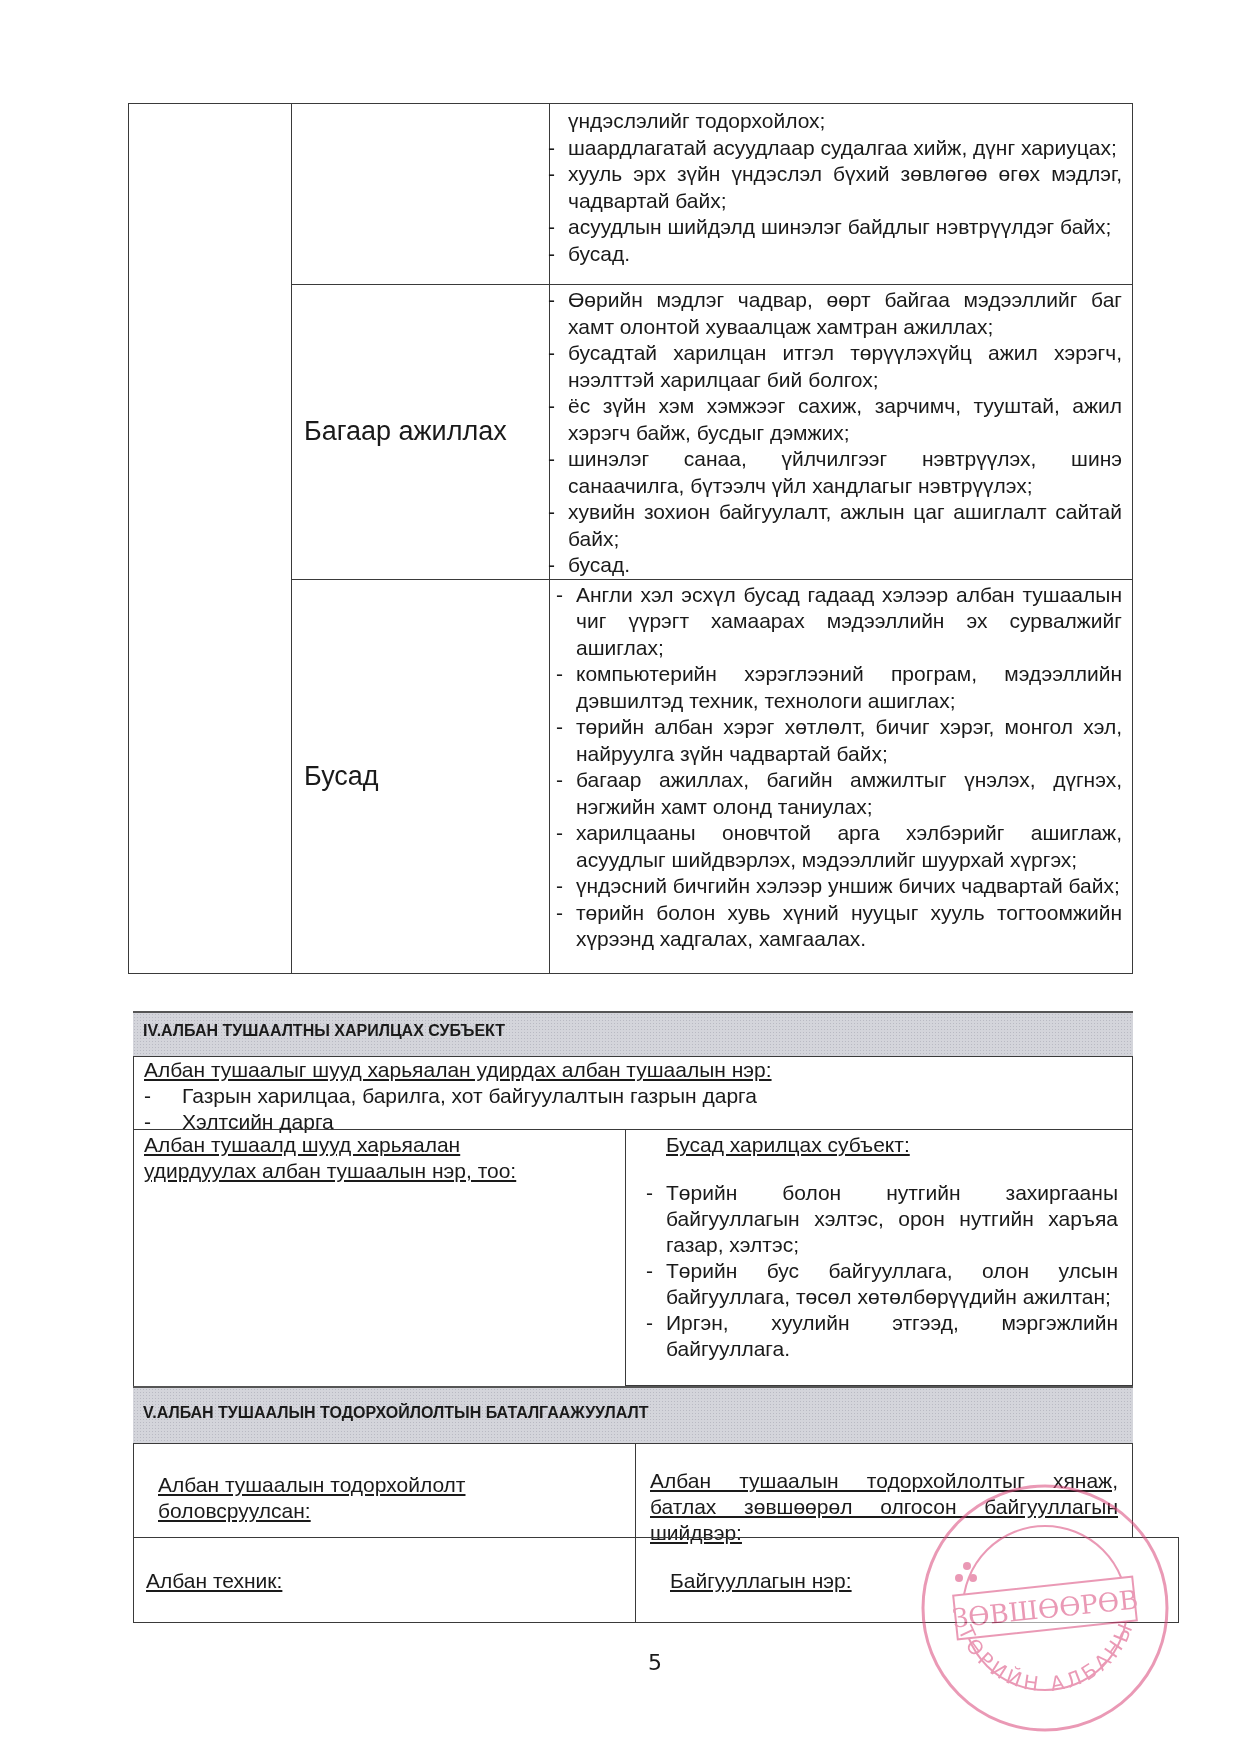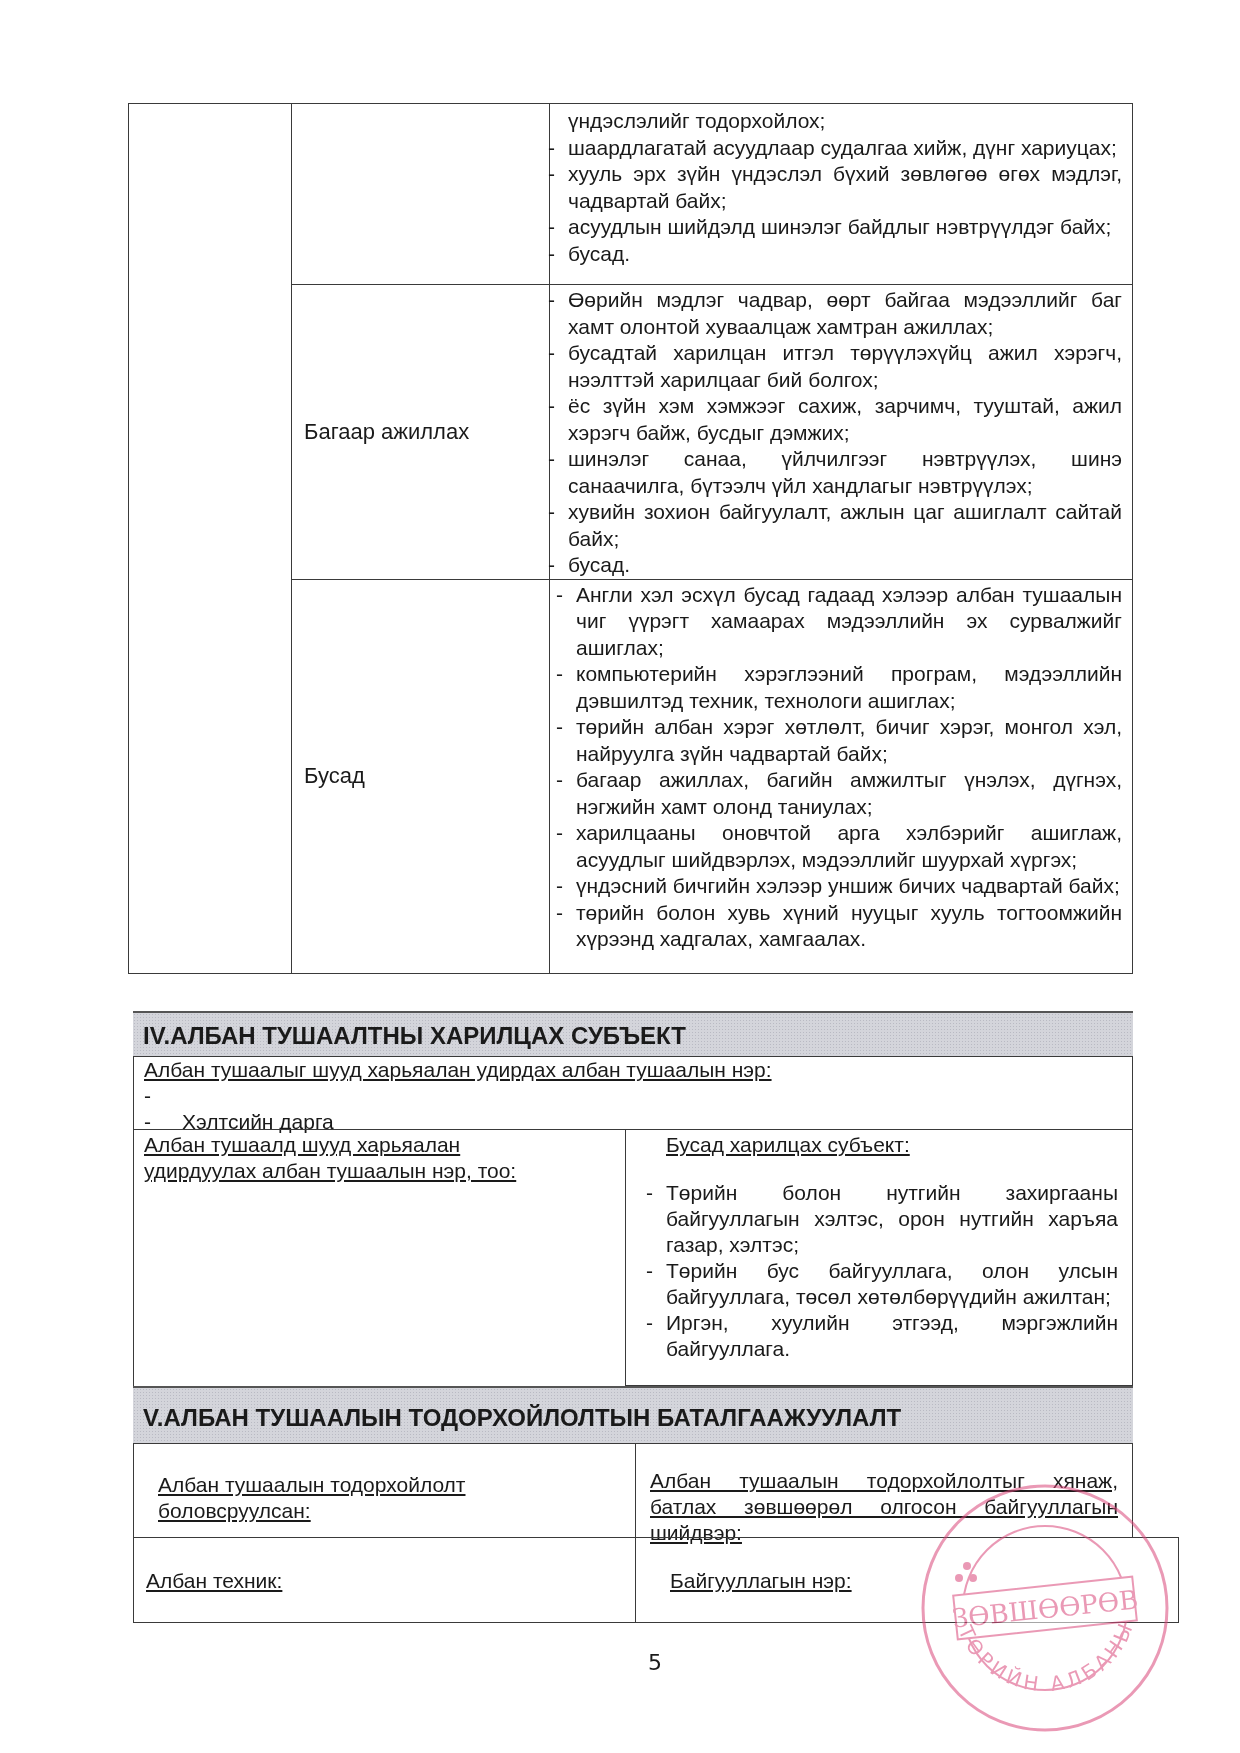--- a/index.html
+++ b/index.html
@@ -4,34 +4,34 @@
   <style>
     html, body { margin: 0; padding: 0; background: #ffffff; }
     body { width: 1240px; height: 1753px; position: relative; overflow: hidden;
       font-family: "Liberation Sans", sans-serif; color: #1a1a1a; }
     .page { position: absolute; left: 0; top: 0; width: 1240px; height: 1753px; }
 
     
     .tbl-top { position: absolute; left: 128px; top: 103px; width: 1005px; border-collapse: collapse; }
     .tbl-top td { border: 1.5px solid #3a3a3a; vertical-align: top; padding: 0; }
     .tbl-top .c1 { width: 162px; }
-    .tbl-top .c2 { width: 245px; vertical-align: middle; font-size: 22px; padding-left: 12px; }
+    .tbl-top .c2 { width: 245px; vertical-align: middle; font-size: 27px; padding-left: 12px; }
     .tbl-top .c3 { font-size: 21px; line-height: 26.5px; padding: 2px 10px 0 0; }
 
     .bullets { list-style: none; margin: 0; padding: 0; }
     .bullets li { position: relative; padding-left: 22px; text-align: justify; }
     .bullets li .dash { position: absolute; left: 2px; top: 0; }
     .bullets.tight li { padding-left: 18px; }
     .bullets.tight li .dash { left: -2px; }
 
     
     .band { position: absolute; left: 133px; width: 1000px; background: #d4d5db;
       background-image: radial-gradient(#b9bac3 0.6px, transparent 0.8px);
       background-size: 3px 3px; border-top: 2px solid #555; border-bottom: 1.5px solid #555;
-      font-weight: bold; font-size: 24px; color: #1a1a1a; box-sizing: border-box; }
+      font-weight: bold; font-size: 16px; color: #1a1a1a; box-sizing: border-box; }
     .band span { position: absolute; left: 10px; }
 
     
     .box { position: absolute; border: 1.5px solid #3a3a3a; box-sizing: border-box; }
     .u { text-decoration: underline; }
     .txt { font-size: 21px; line-height: 26px; }
 
     
     .stamp { position: absolute; left: 915px; top: 1478px; width: 260px; height: 260px; opacity: 0.55; }
 
@@ -88,20 +88,21 @@
     </table>
 
   <div class="band" style="top:1011px; height:46px;">
     <span style="top:9px">IV.АЛБАН ТУШААЛТНЫ ХАРИЛЦАХ СУБЪЕКТ</span>
   </div>
 
   <div class="box txt" style="left:133px; top:1056px; width:1000px; height:74px; padding:0 10px;">
     <div class="u">Албан тушаалыг шууд харьяалан удирдах албан тушаалын нэр:</div>
     <div style="display:flex">
         <span style="width:38px;display:inline-block">-</span>
+        <span>Газрын харилцаа, барилга, хот байгуулалтын газрын дарга</span>
       </div>
     <div style="display:flex">
         <span style="width:38px;display:inline-block">-</span>
         <span>Хэлтсийн дарга</span>
       </div>
   </div>
 
   <div class="box txt" style="left:133px; top:1129px; width:493px; height:313px; padding:2px 10px;">
     <div class="u" style="width:420px">Албан тушаалд шууд харьяалан удирдуулах албан тушаалын нэр, тоо:</div>
   </div>

